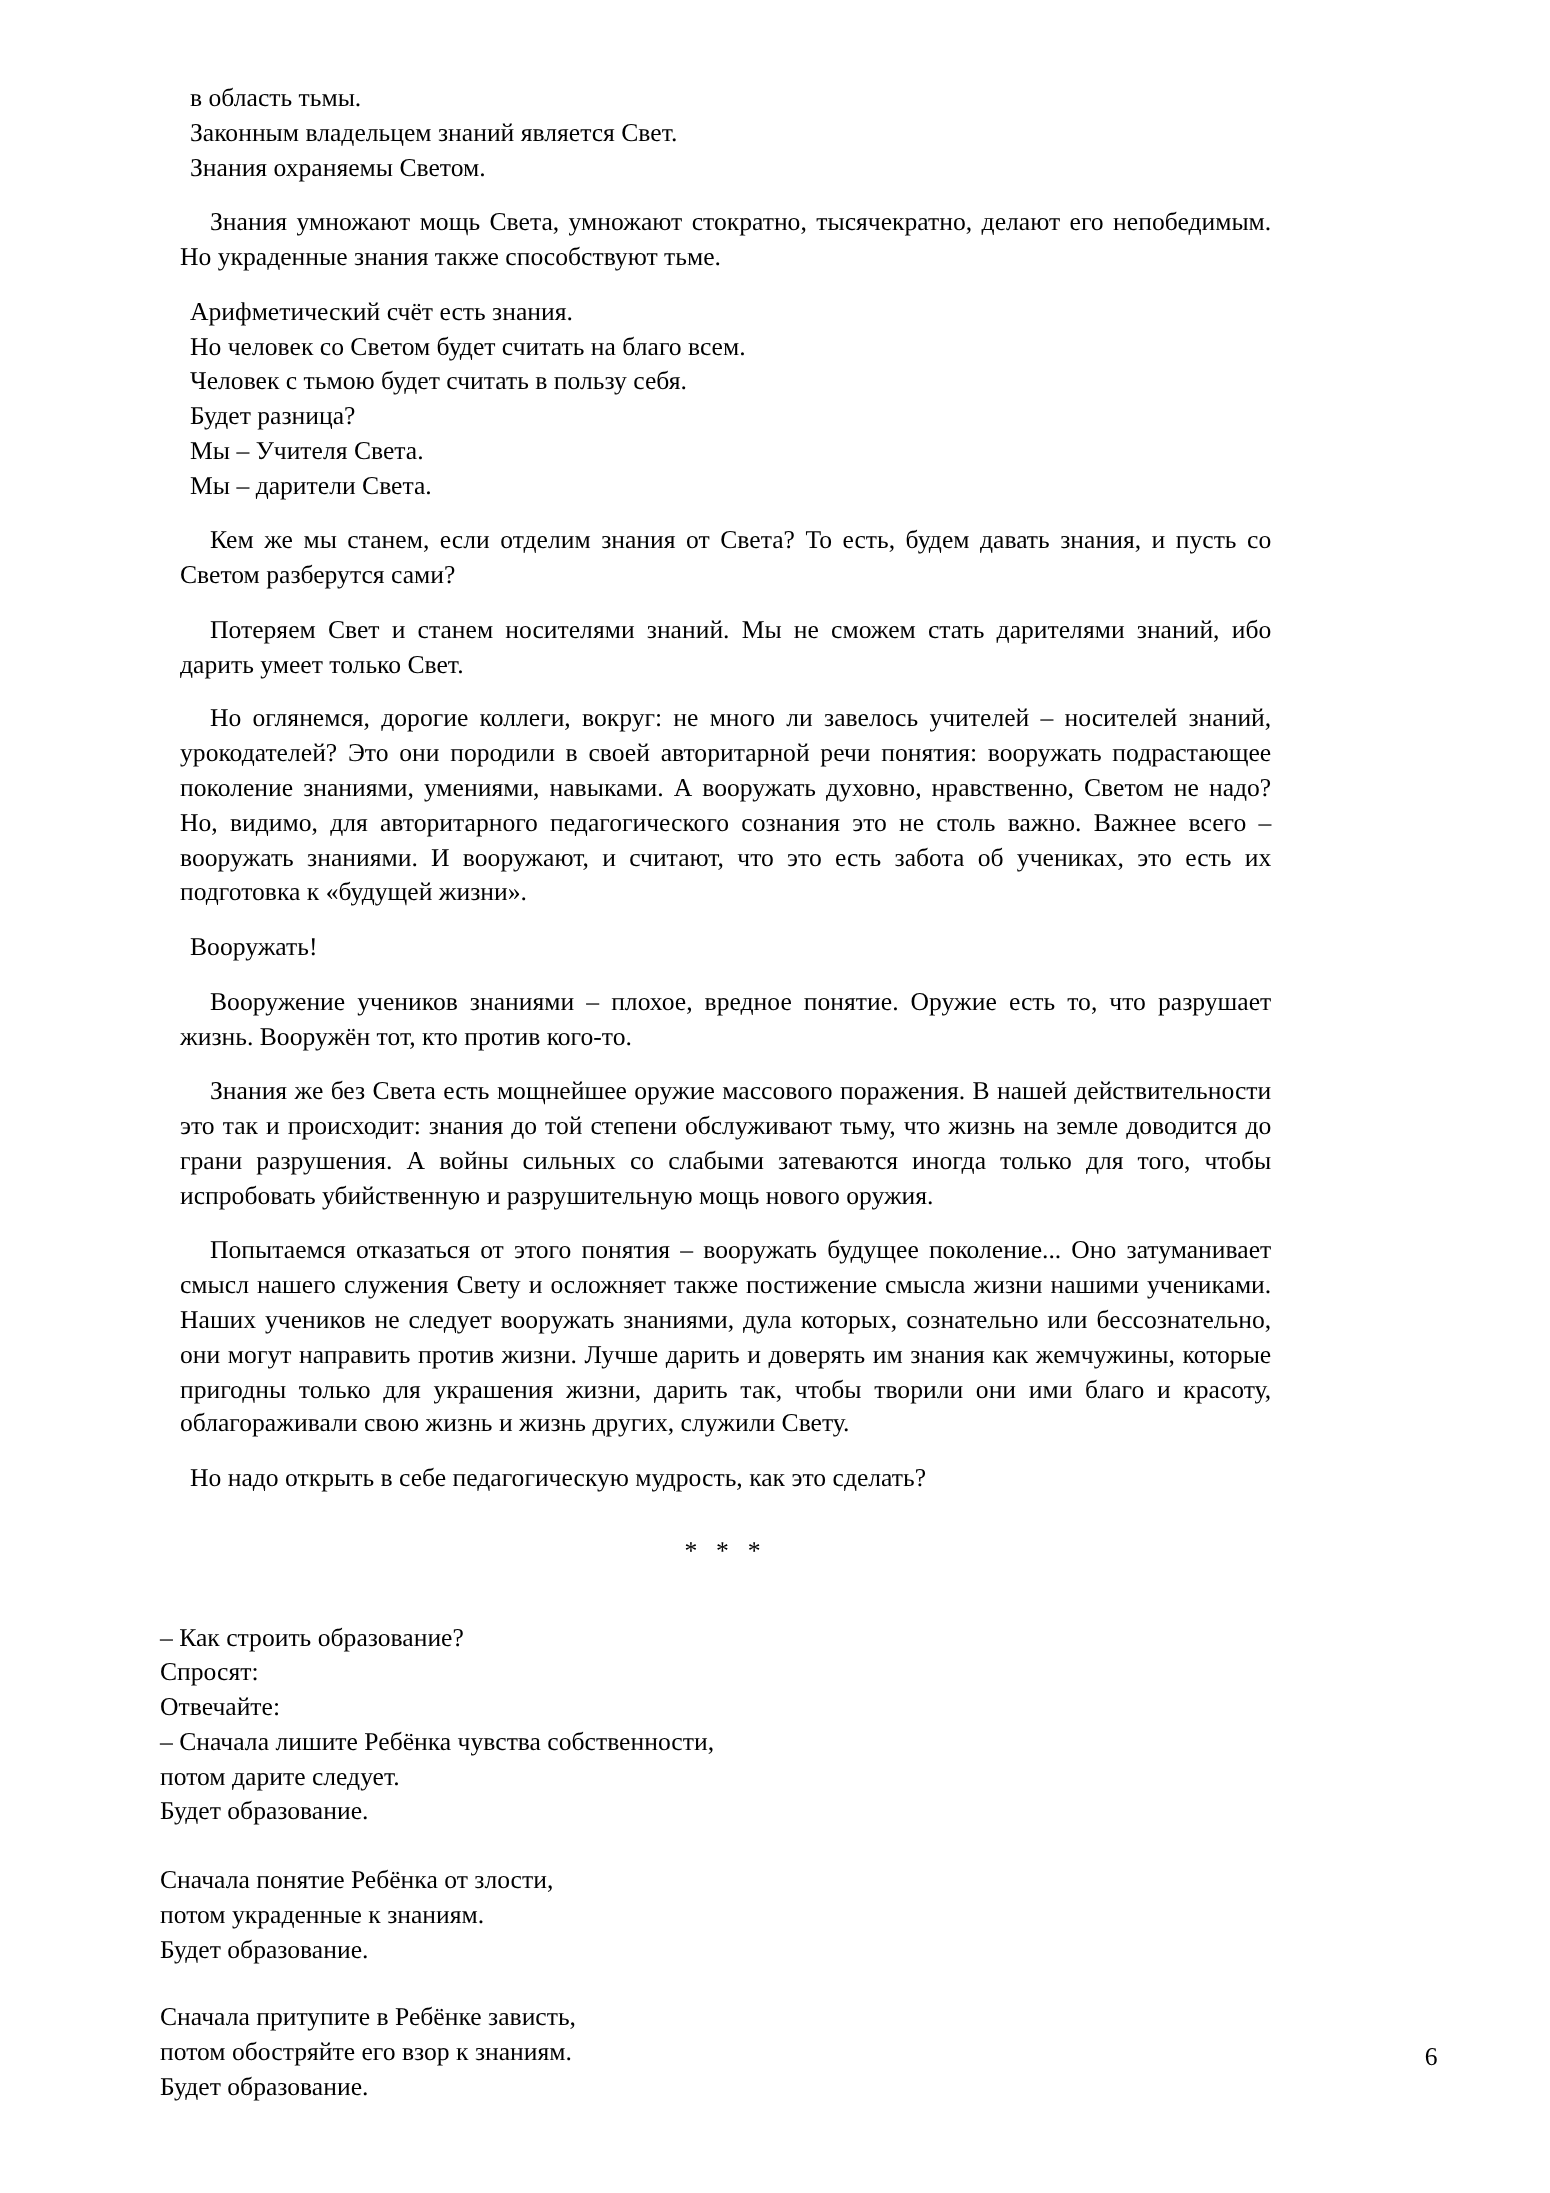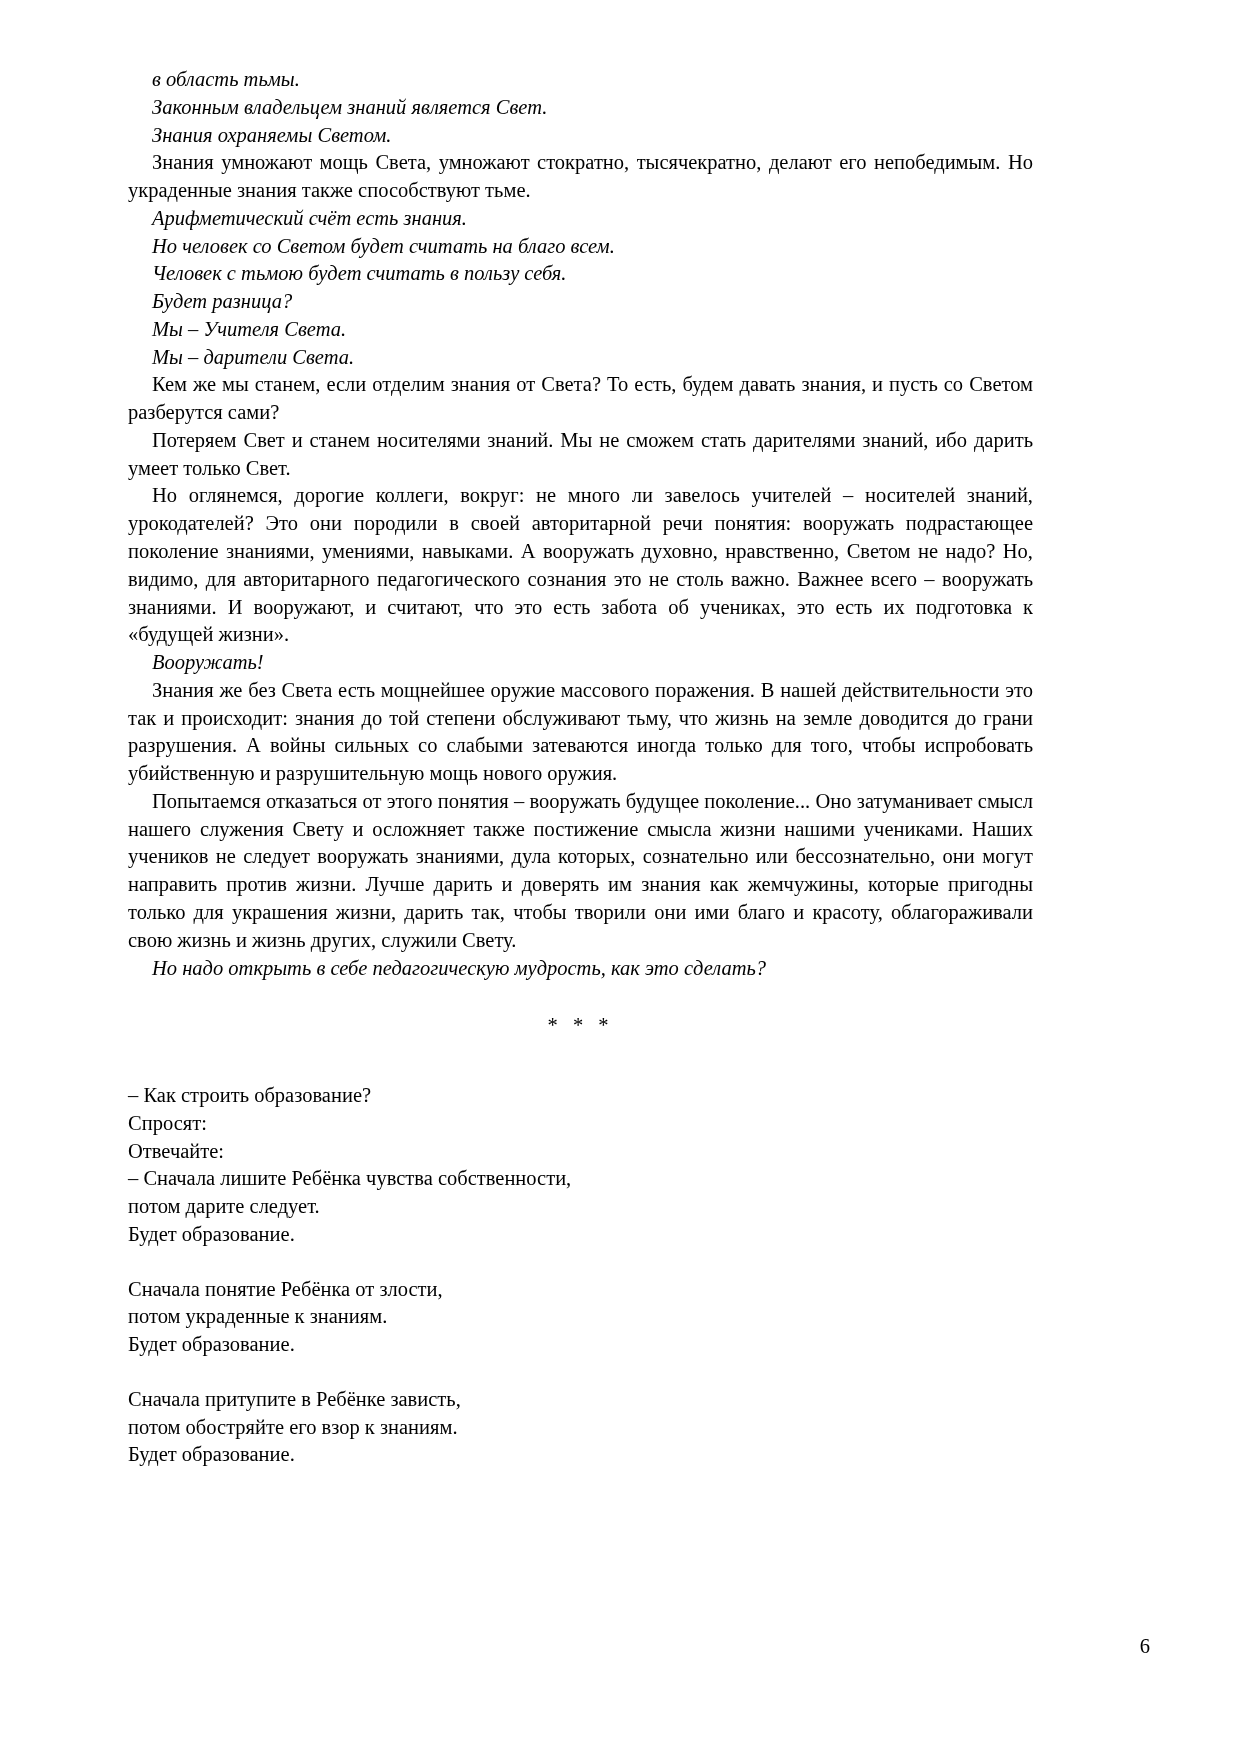--- a/index.html
+++ b/index.html
@@ -23,31 +23,30 @@
     top: 66px;
     width: 905px;
     font-family: "Liberation Serif", "DejaVu Serif", serif;
     font-size: 20.5px;
     line-height: 1.355;
     color: #000000;
     -webkit-font-smoothing: antialiased;
   }
   
   p.para {
-    margin: 0;
+    margin: 16px;
     text-align: justify;
     text-indent: 24px;
     hyphens: none;
   }
   
   p.line {
     margin: 0;
     text-align: left;
     text-indent: 24px;
-    font-style: italic;
   }
   
   .sep {
     margin: 0;
     text-align: center;
     text-indent: 0;
     letter-spacing: 5px;
   }
   .spacer-sep-top { height: 30px; }
   .spacer-sep-bottom { height: 42px; }
@@ -80,20 +79,21 @@
         <p class="line">Арифметический счёт есть знания.</p>
         <p class="line">Но человек со Светом будет считать на благо всем.</p>
         <p class="line">Человек с тьмою будет считать в пользу себя.</p>
         <p class="line">Будет разница?</p>
         <p class="line">Мы – Учителя Света.</p>
         <p class="line">Мы – дарители Света.</p>
         <p class="para">Кем же мы станем, если отделим знания от Света? То есть, будем давать знания, и пусть со Светом разберутся сами?</p>
         <p class="para">Потеряем Свет и станем носителями знаний. Мы не сможем стать дарителями знаний, ибо дарить умеет только Свет.</p>
         <p class="para">Но оглянемся, дорогие коллеги, вокруг: не много ли завелось учителей – носителей знаний, урокодателей? Это они породили в своей авторитарной речи понятия: вооружать подрастающее поколение знаниями, умениями, навыками. А вооружать духовно, нравственно, Светом не надо? Но, видимо, для авторитарного педагогического сознания это не столь важно. Важнее всего – вооружать знаниями. И вооружают, и считают, что это есть забота об учениках, это есть их подготовка к «будущей жизни».</p>
         <p class="line">Вооружать!</p>
+        <p class="para">Вооружение учеников знаниями – плохое, вредное понятие. Оружие есть то, что разрушает жизнь. Вооружён тот, кто против кого-то.</p>
         <p class="para">Знания же без Света есть мощнейшее оружие массового поражения. В нашей действительности это так и происходит: знания до той степени обслуживают тьму, что жизнь на земле доводится до грани разрушения. А войны сильных со слабыми затеваются иногда только для того, чтобы испробовать убийственную и разрушительную мощь нового оружия.</p>
         <p class="para">Попытаемся отказаться от этого понятия – вооружать будущее поколение... Оно затуманивает смысл нашего служения Свету и осложняет также постижение смысла жизни нашими учениками. Наших учеников не следует вооружать знаниями, дула которых, сознательно или бессознательно, они могут направить против жизни. Лучше дарить и доверять им знания как жемчужины, которые пригодны только для украшения жизни, дарить так, чтобы творили они ими благо и красоту, облагораживали свою жизнь и жизнь других, служили Свету.</p>
         <p class="line">Но надо открыть в себе педагогическую мудрость, как это сделать?</p>
       </div>
 
     <div class="spacer-sep-top"></div>
     <p class="sep">* * *</p>
     <div class="spacer-sep-bottom"></div>
 
     <div id="verse-blocks">

